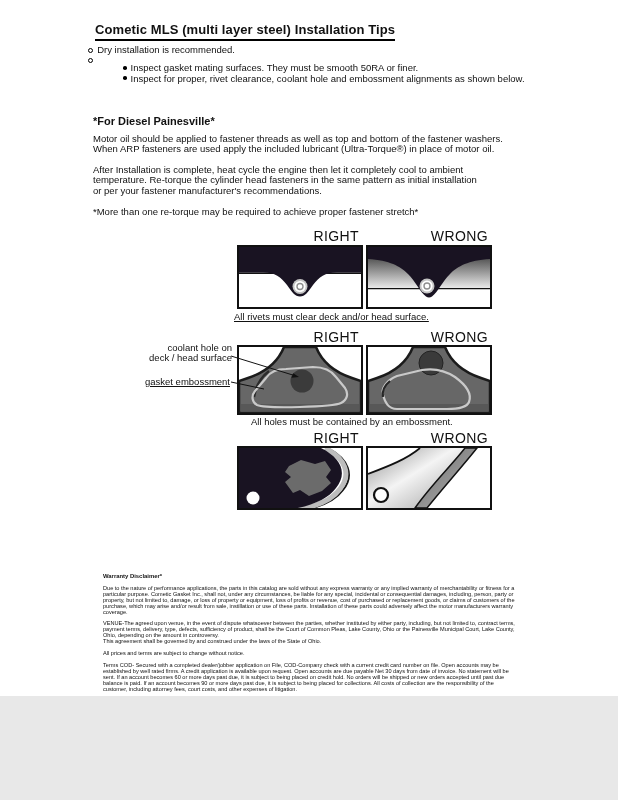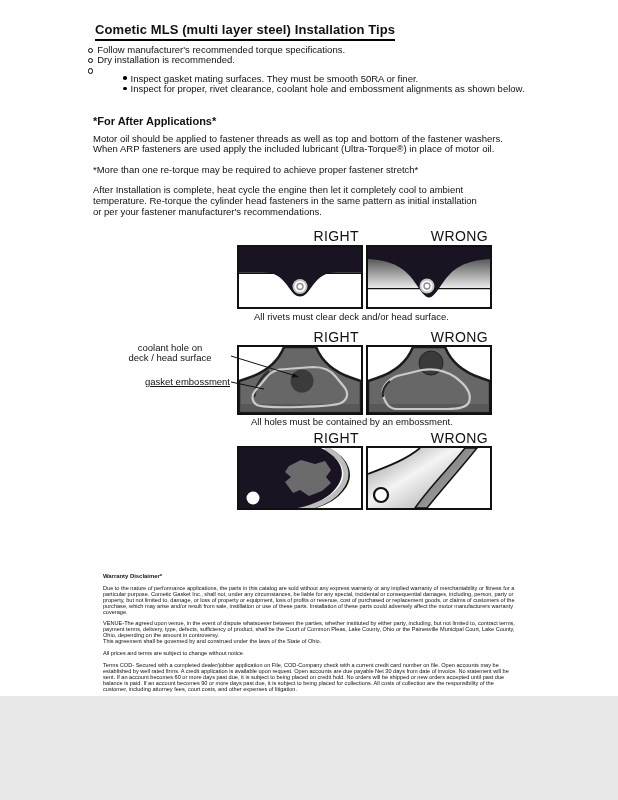--- a/index.html
+++ b/index.html
@@ -36,47 +36,43 @@
 </head>
 <body>
 
 <div class="page">
 
   <h1 class="title">Cometic MLS (multi layer steel) Installation Tips</h1>
 
   <div class="tips">
     <div class="tip">
       <span class="bo"></span>
-      <span>Follow manufacturer's recommended torque specifications.</span>
-    </div>
-    <div class="tip">
-      <span class="bo"></span>
       <span>Dry installation is recommended.</span>
     </div>
     <div class="tip">
       <span class="bo"></span>
     </div>
     <div class="tip sub">
       <span class="bf"></span>
       <span>Inspect gasket mating surfaces.  They must be smooth 50RA or finer.</span>
     </div>
     <div class="tip sub">
       <span class="bf"></span>
       <span>Inspect for proper, rivet clearance, coolant hole and embossment alignments as shown below.</span>
     </div>
   </div>
 
   <div class="diesel">
-    <div class="dh">*For After Applications*</div>
+    <div class="dh">*For Diesel Painesville*</div>
     <p>Motor oil should be applied to fastener threads as well as top and bottom of the fastener washers.
 When ARP fasteners are used apply the included lubricant (Ultra-Torque®) in place of motor oil.</p>
-    <p>*More than one re-torque may be required to achieve proper fastener stretch*</p>
     <p>After Installation is complete, heat cycle the engine then let it completely cool to ambient
 temperature. Re-torque the cylinder head fasteners in the same pattern as initial installation
 or per your fastener manufacturer's recommendations.</p>
+    <p>*More than one re-torque may be required to achieve proper fastener stretch*</p>
   </div>
 
   <div class="flabel" style="left:237px; top:228px;">RIGHT</div>
   <div class="flabel" style="left:366px; top:228px;">WRONG</div>
 
   <div class="fbox" style="left:237px; top:245px;">
     <svg width="122" height="60" viewBox="0 0 122 60">
       <rect x="0" y="0" width="122" height="60" fill="#ffffff"></rect>
       <polygon points="0,19 30,25.5 0,25.5" fill="#9b9b9b"></polygon>
       <polygon points="122,19 92,25.5 122,25.5" fill="#9b9b9b"></polygon>
@@ -98,26 +94,26 @@
       <rect x="0" y="0" width="122" height="60" fill="#ffffff"></rect>
       <rect x="0" y="10" width="122" height="31" fill="url(#pw1)"></rect>
       <rect x="0" y="41" width="122" height="1.5" fill="#111"></rect>
       <rect x="0" y="42.5" width="122" height="17.5" fill="#ffffff"></rect>
       <path d="M0,0 H122 V12 C100,13.5 90,19 82,27 C74,35 70,45 64,49.5 Q61,51.5 58,49.5 C52,45 48,35 40,27 C32,19 22,13.5 0,12 Z" fill="#191322"></path>
       <circle cx="59" cy="39" r="7.5" fill="#c4c4c4"></circle>
       <circle cx="59" cy="39" r="5.6" fill="#ffffff"></circle>
       <circle cx="59" cy="39" r="3" fill="#ffffff" stroke="#8f8f8f" stroke-width="1.4"></circle>
     </svg>
   </div>
-  <div class="fcap" style="left:254px; top:312px;">All rivets must clear deck and/or head surface.</div>
+  <div class="fcap" style="left:234px; top:312px;text-decoration:underline;">All rivets must clear deck and/or head surface.</div>
 
   <div class="flabel" style="left:237px; top:329px;">RIGHT</div>
   <div class="flabel" style="left:366px; top:329px;">WRONG</div>
 
-  <div class="ann" style="left:108px; top:343px; width:124px;text-align:center;">
+  <div class="ann" style="left:108px; top:343px; width:124px;">
     <div>coolant hole on</div>
     <div>deck / head surface</div>
   </div>
   <div class="ann" style="left:100px; top:377px; width:130px;text-decoration:underline;">gasket embossment</div>
 
   <div class="fbox" style="left:237px; top:345px;">
     <svg width="122" height="66" viewBox="0 0 122 66">
       <rect x="0" y="0" width="122" height="66" fill="#ffffff"></rect>
       <path d="M45,0 L77,0 C83,15 95,25 113,31 L122,34 V66 H0 V34 L9,31 C27,25 39,15 45,0 Z" fill="#676767" stroke="#1b1b1b" stroke-width="2.5"></path>
       <rect x="2" y="57" width="118" height="7" fill="#585858"></rect>

